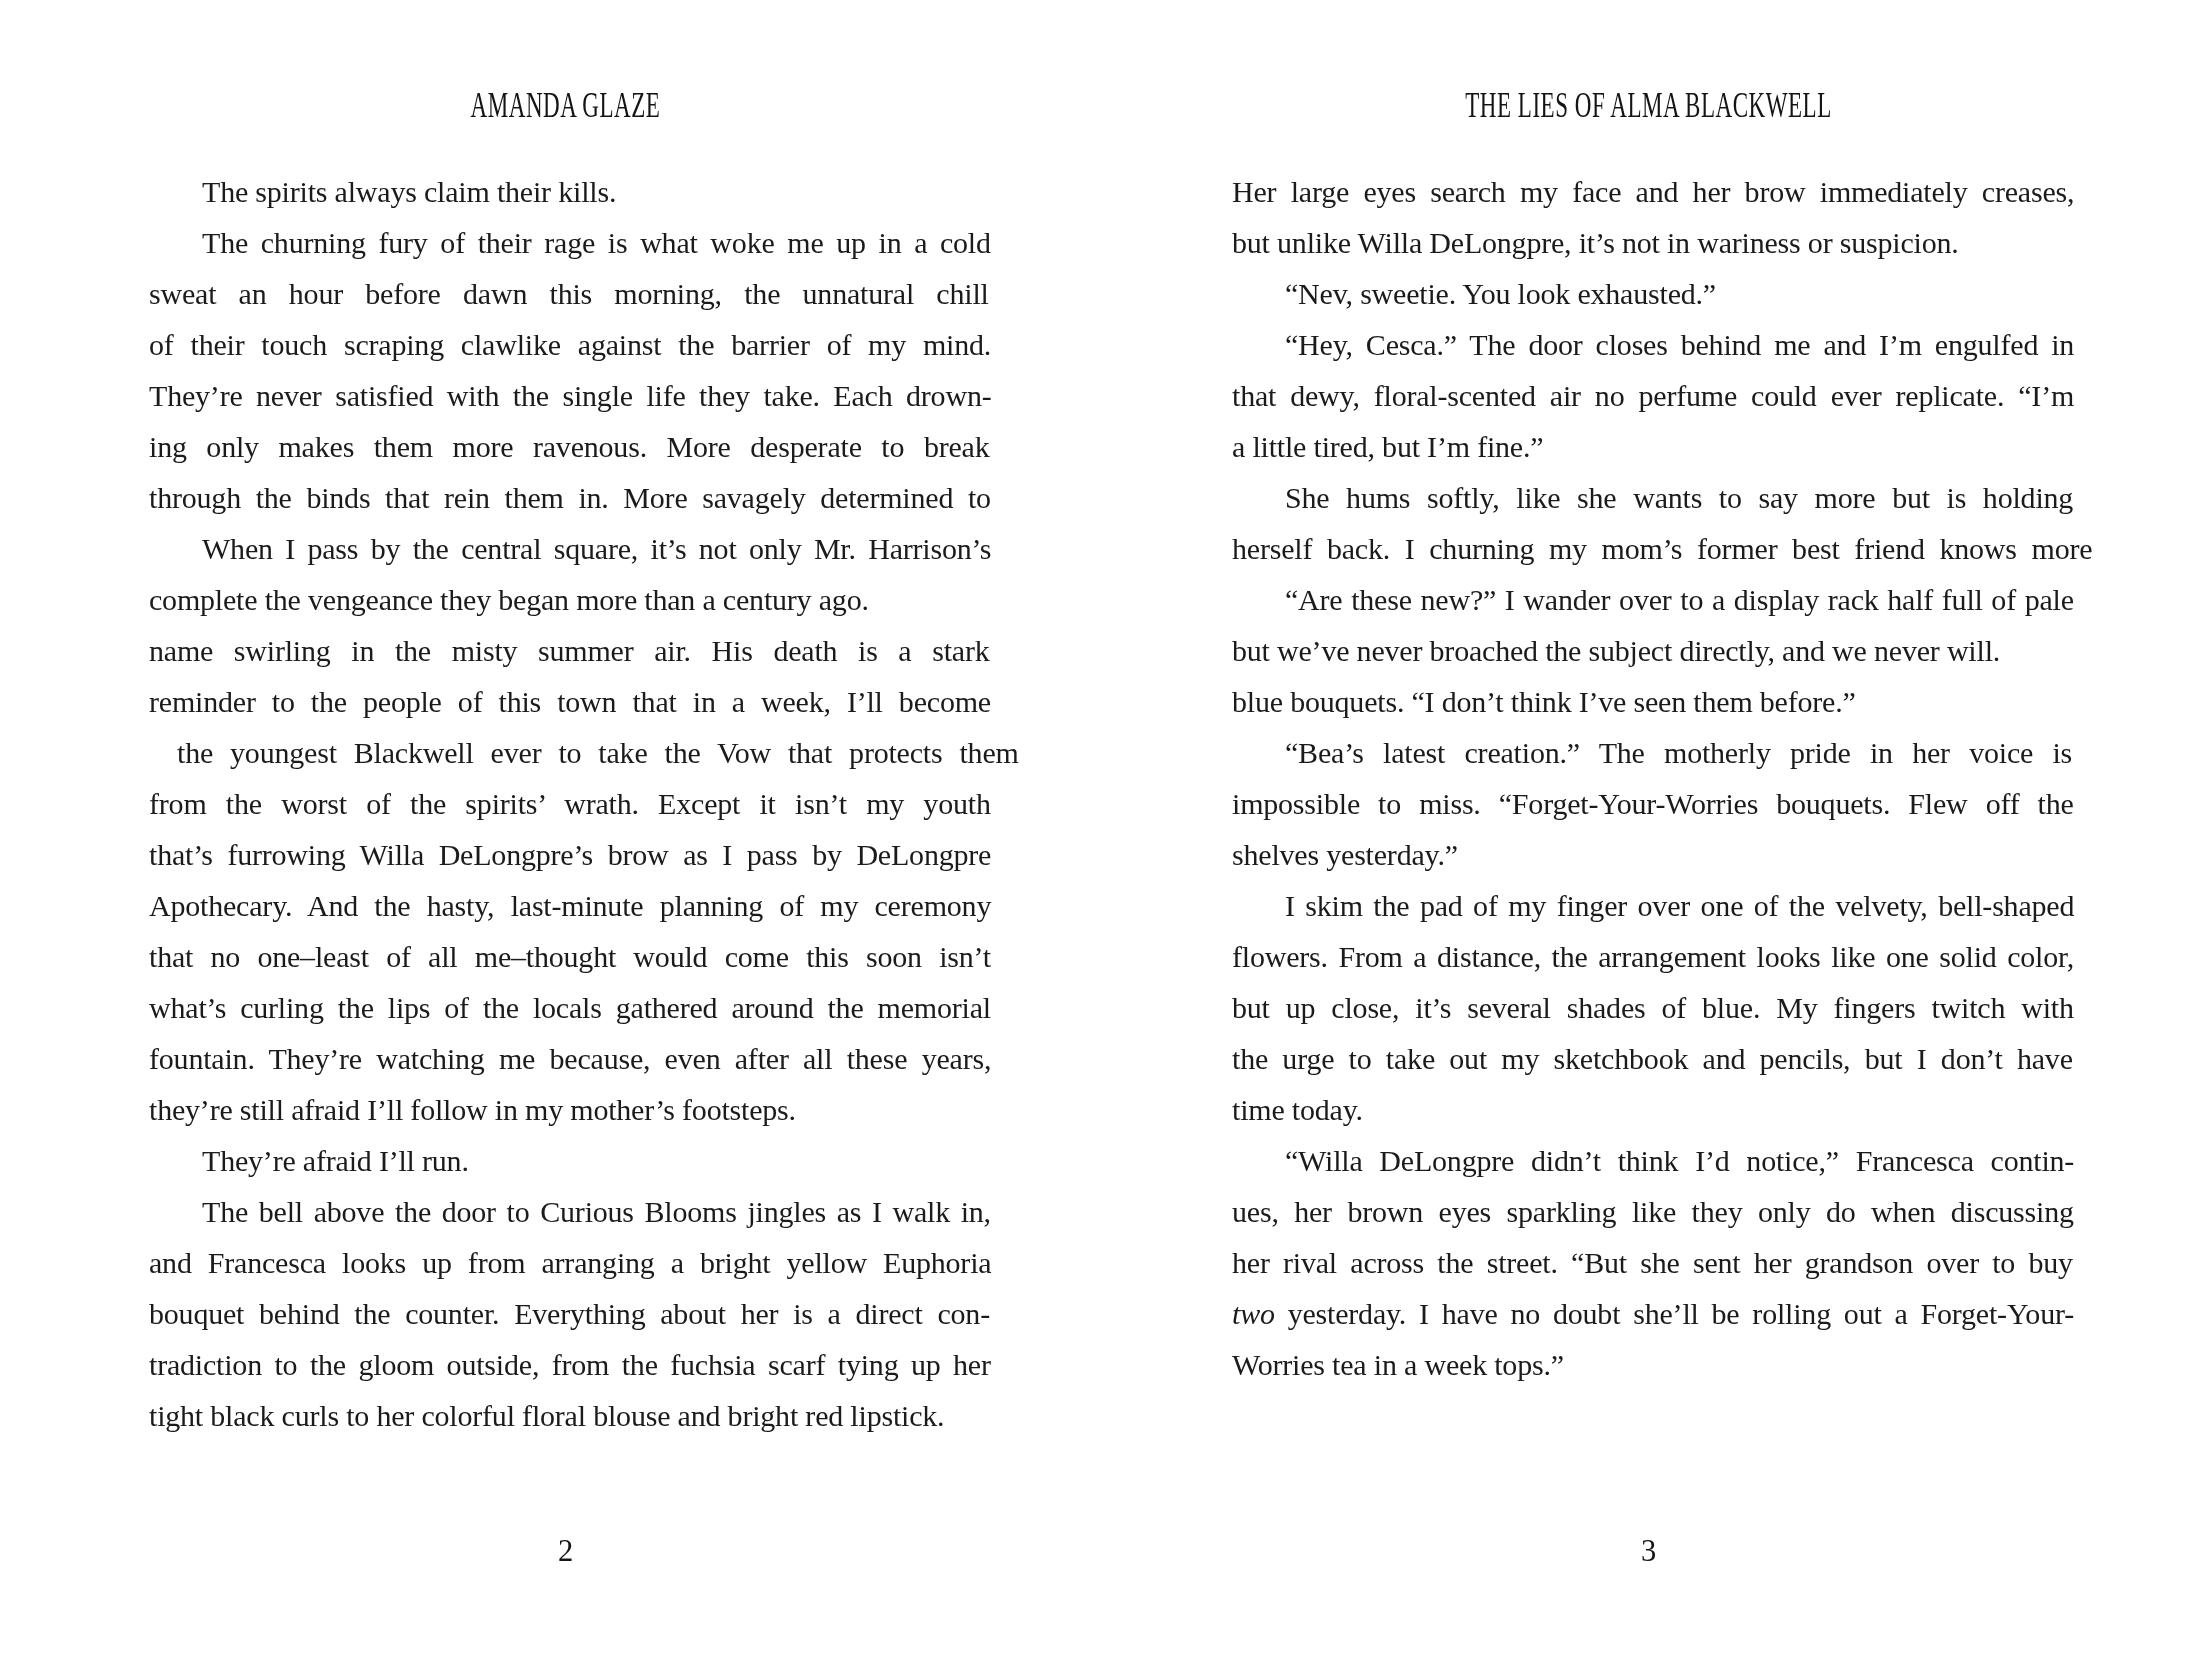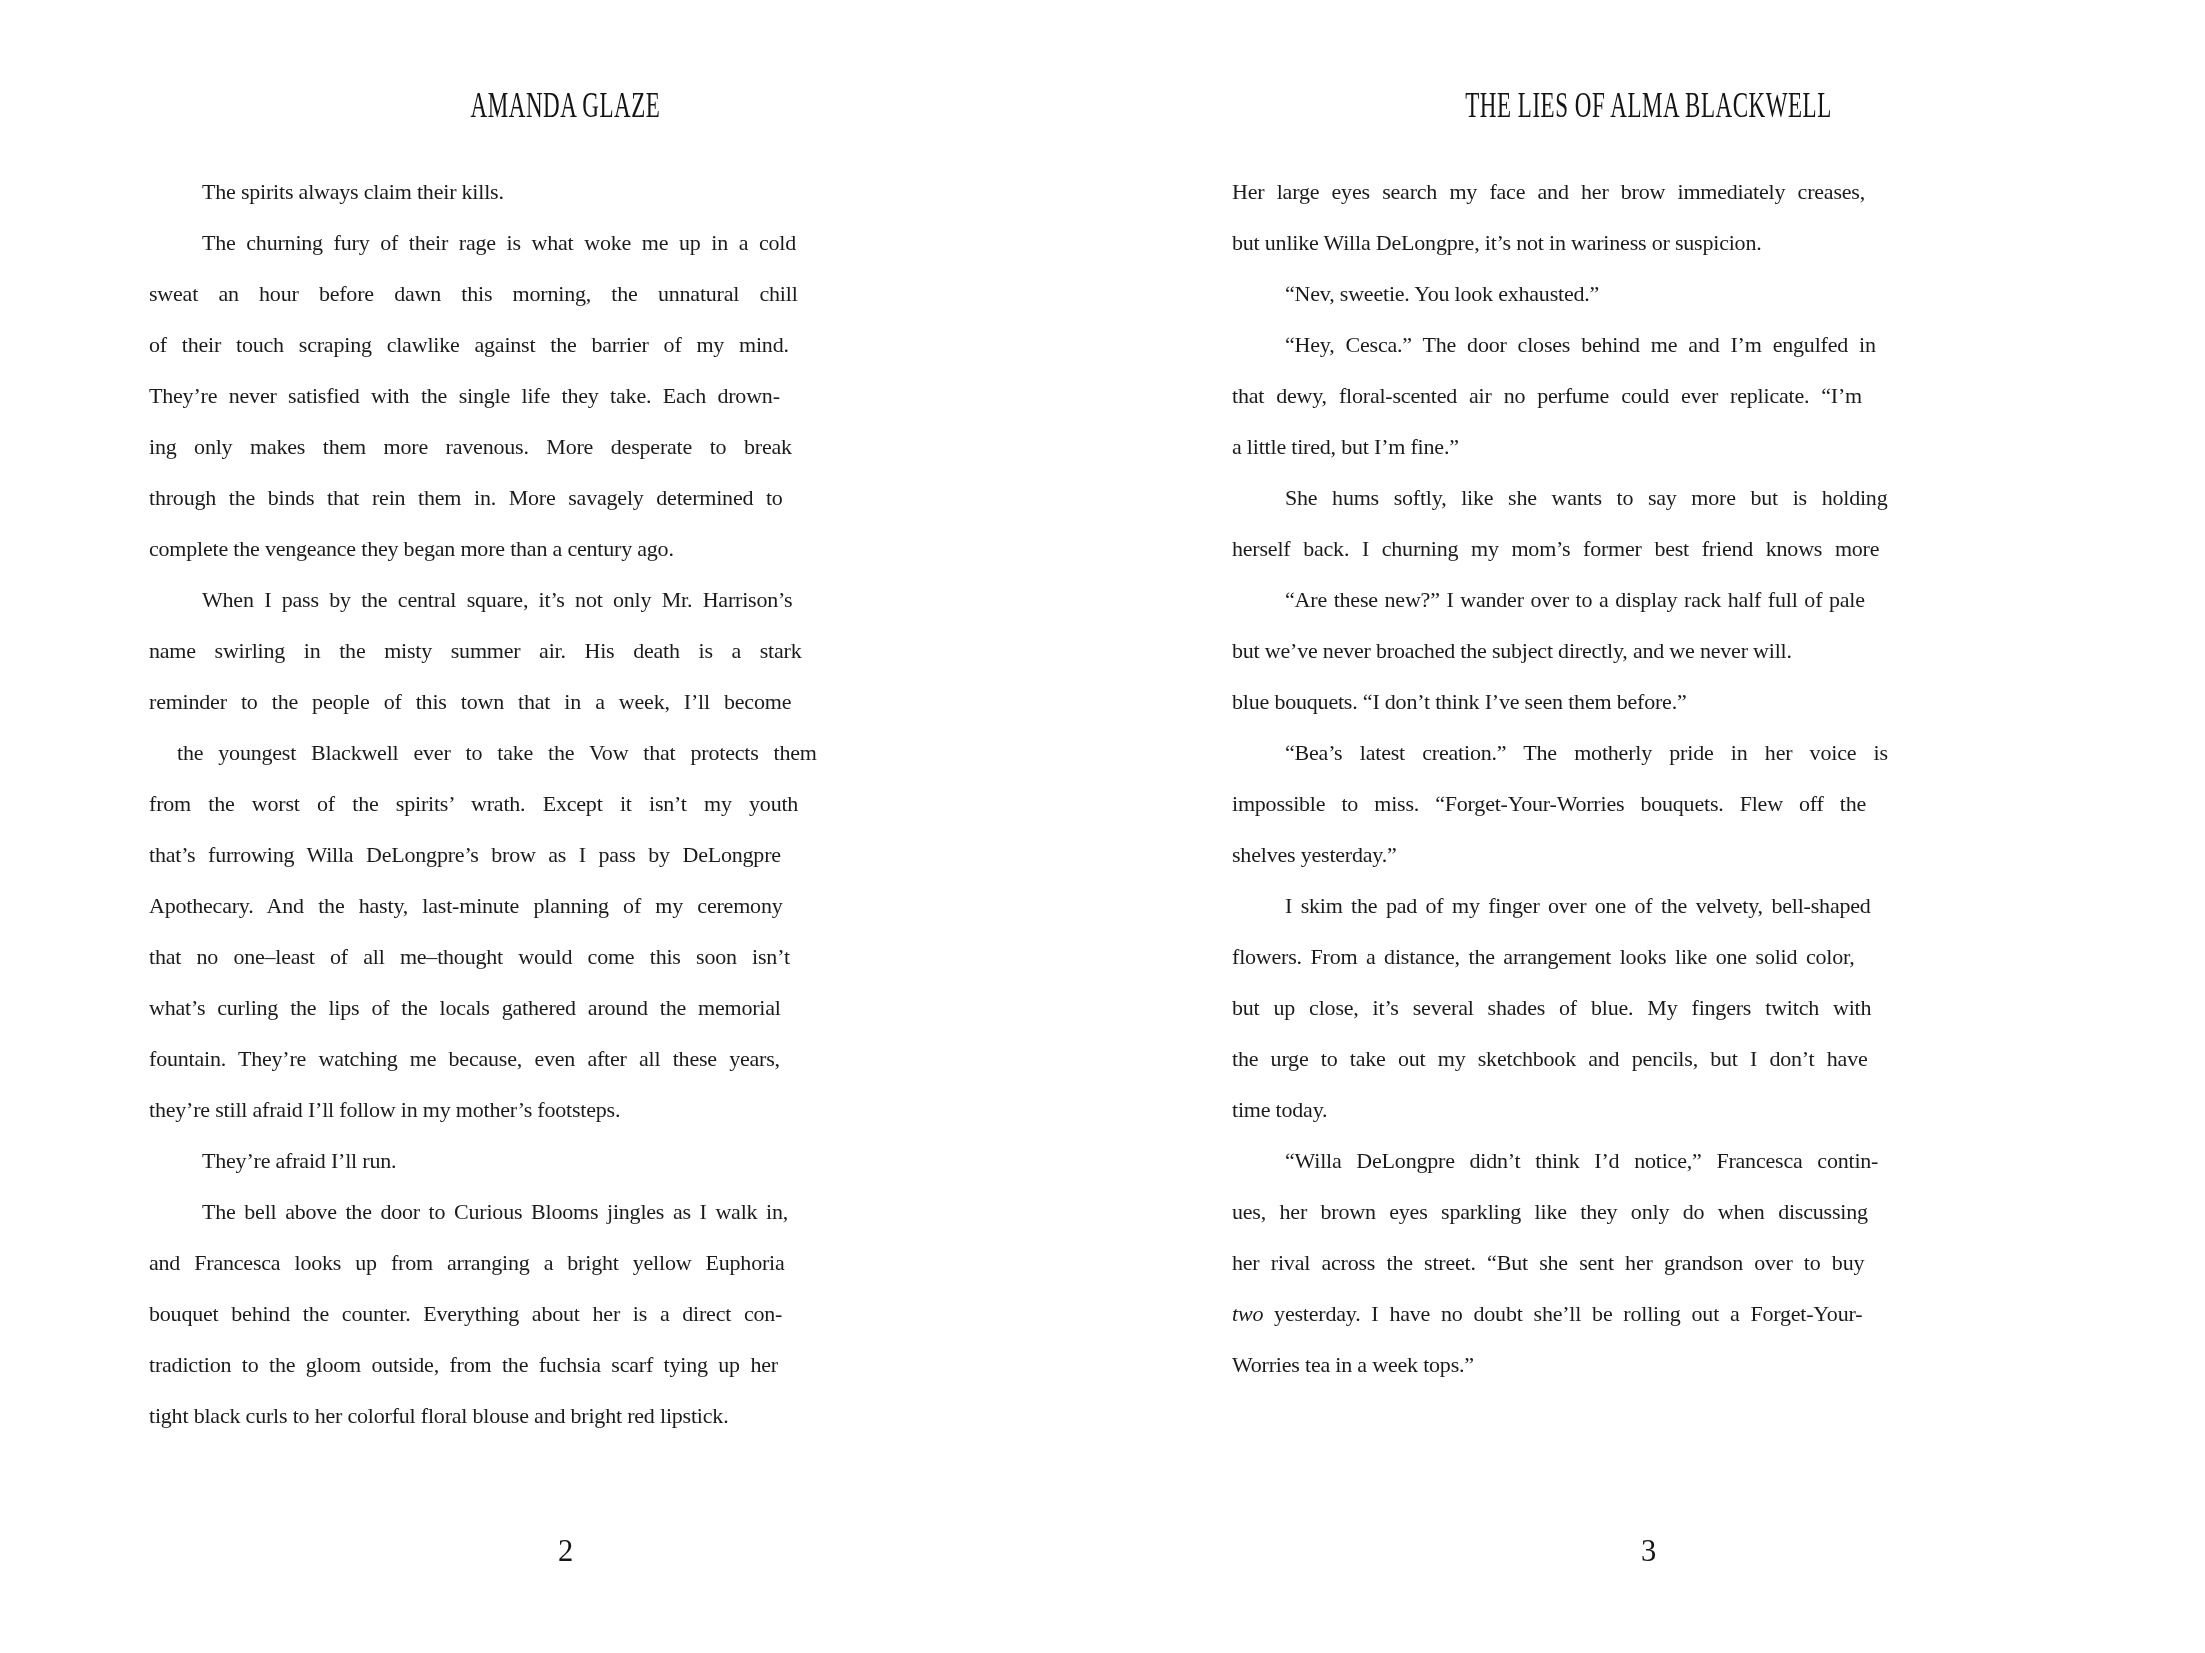--- a/index.html
+++ b/index.html
@@ -33,21 +33,21 @@
     white-space: nowrap;
     transform: scaleX(0.64);
     transform-origin: center;
     color: #141414;
   }
   .body-block {
     position: absolute;
     top: 166px;
     left: 0;
     width: 833px;
-    font-size: 22px;
+    font-size: 30px;
     line-height: 51px;
     letter-spacing: -0.2px;
   }
   .line {
     white-space: nowrap;
     overflow: visible;
   }
   .line.indent { padding-left: 53px; }
   .line em { font-style: italic; }
 
@@ -70,22 +70,22 @@
   <section class="page left">
     <header class="running-head">AMANDA GLAZE</header>
     <div class="body-block" id="left-body">
         <div class="line indent last"><span>The spirits always claim their kills.</span></div>
         <div class="line indent" style="word-spacing: 5.4px;"><span>The churning fury of their rage is what woke me up in a cold</span></div>
         <div class="line" style="word-spacing: 15px;"><span>sweat an hour before dawn this morning, the unnatural chill</span></div>
         <div class="line" style="word-spacing: 9.6px;"><span>of their touch scraping clawlike against the barrier of my mind.</span></div>
         <div class="line" style="word-spacing: 6.2px;"><span>They’re never satisfied with the single life they take. Each drown-</span></div>
         <div class="line" style="word-spacing: 12.3px;"><span>ing only makes them more ravenous. More desperate to break</span></div>
         <div class="line" style="word-spacing: 7.4px;"><span>through the binds that rein them in. More savagely determined to</span></div>
+        <div class="line indent" style="word-spacing: 5.1px;"><span>When I pass by the central square, it’s not only Mr. Harrison’s</span></div>
         <div class="line last"><span>complete the vengeance they began more than a century ago.</span></div>
-        <div class="line indent" style="word-spacing: 5.1px;"><span>When I pass by the central square, it’s not only Mr. Harrison’s</span></div>
         <div class="line" style="word-spacing: 13.4px;"><span>name swirling in the misty summer air. His death is a stark</span></div>
         <div class="line" style="word-spacing: 8.8px;"><span>reminder to the people of this town that in a week, I’ll become</span></div>
         <div class="line" style="word-spacing: 9.7px; margin-left: 28px;"><span>the youngest Blackwell ever to take the Vow that protects them</span></div>
         <div class="line" style="word-spacing: 12px;"><span>from the worst of the spirits’ wrath. Except it isn’t my youth</span></div>
         <div class="line" style="word-spacing: 7.3px;"><span>that’s furrowing Willa DeLongpre’s brow as I pass by DeLongpre</span></div>
         <div class="line" style="word-spacing: 9px;"><span>Apothecary. And the hasty, last-minute planning of my ceremony</span></div>
         <div class="line" style="word-spacing: 10px;"><span>that no one–least of all me–thought would come this soon isn’t</span></div>
         <div class="line" style="word-spacing: 6.7px;"><span>what’s curling the lips of the locals gathered around the memorial</span></div>
         <div class="line" style="word-spacing: 7px;"><span>fountain. They’re watching me because, even after all these years,</span></div>
         <div class="line last"><span>they’re still afraid I’ll follow in my mother’s footsteps.</span></div>

